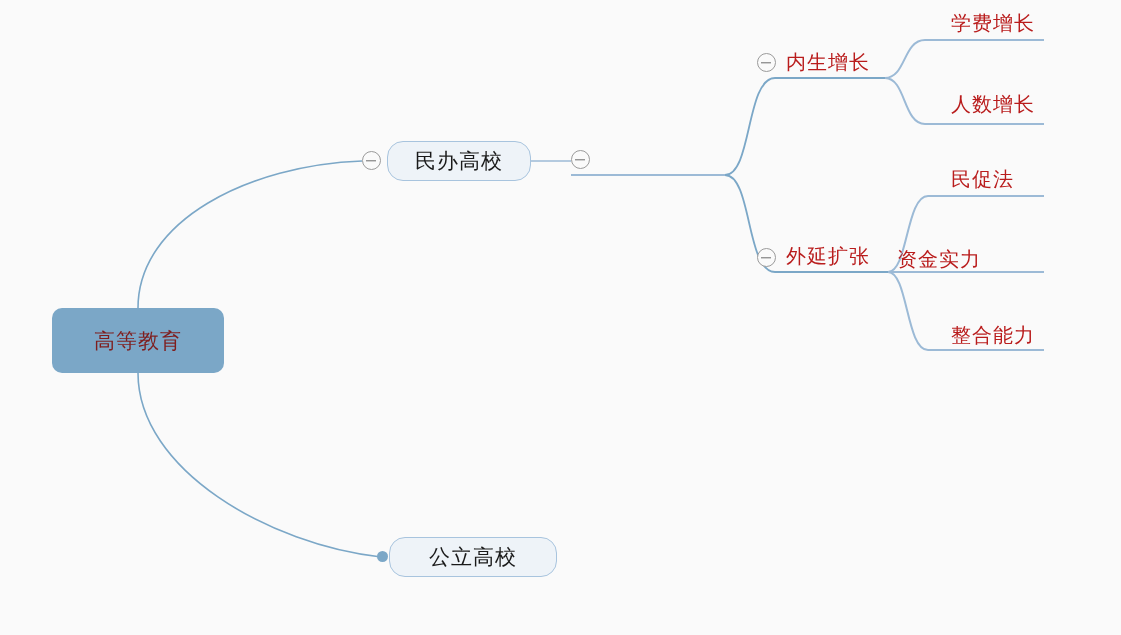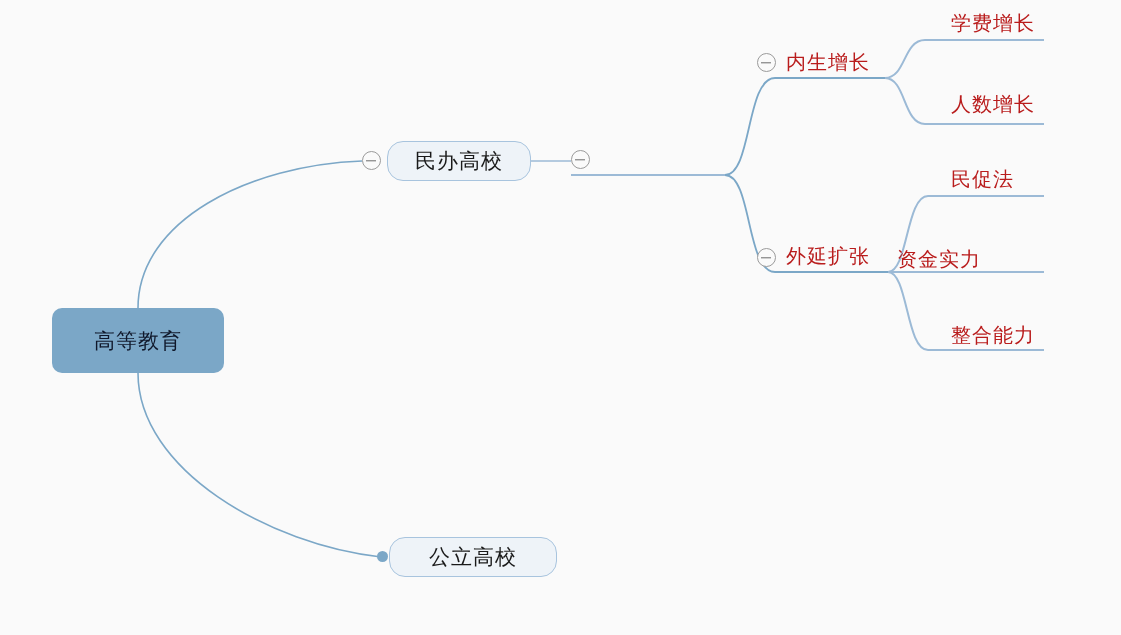--- a/index.html
+++ b/index.html
@@ -37,21 +37,21 @@
     width: 172px;
     height: 65px;
     background: #7ba7c7;
     border-radius: 10px;
     box-sizing: border-box;
     display: flex;
     align-items: center;
     justify-content: center;
   }
   .node-root .label {
-    color: #0f172a;
+    color: #7f1d1d;
     font-size: 21px;
     letter-spacing: 1px;
   }
   
   .node-box {
     position: absolute;
     background: #eef3f8;
     border: 1px solid #a8c4de;
     border-radius: 16px;
     box-sizing: border-box;

